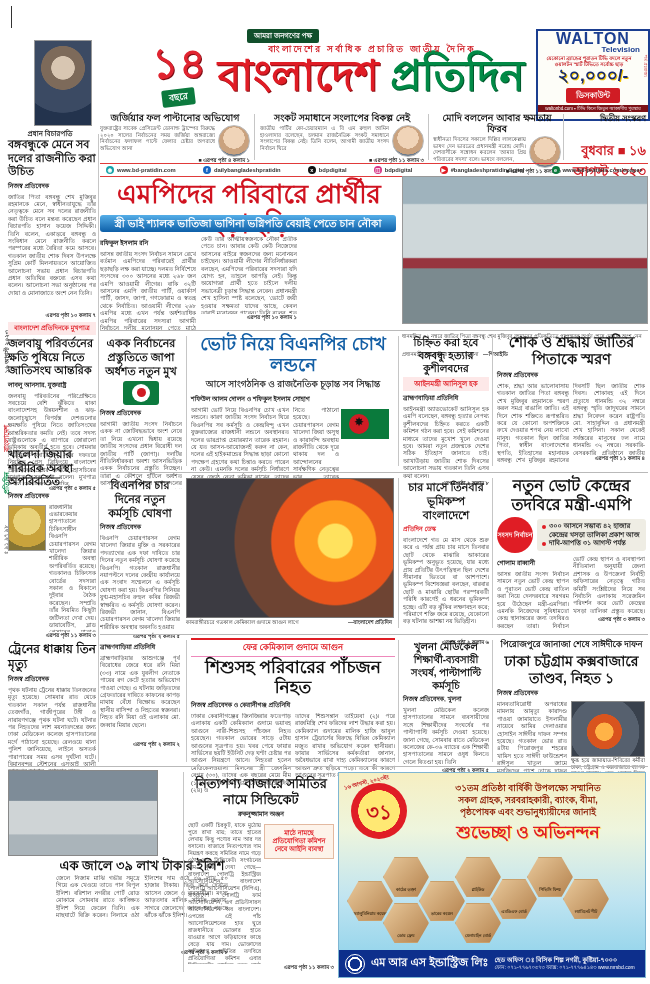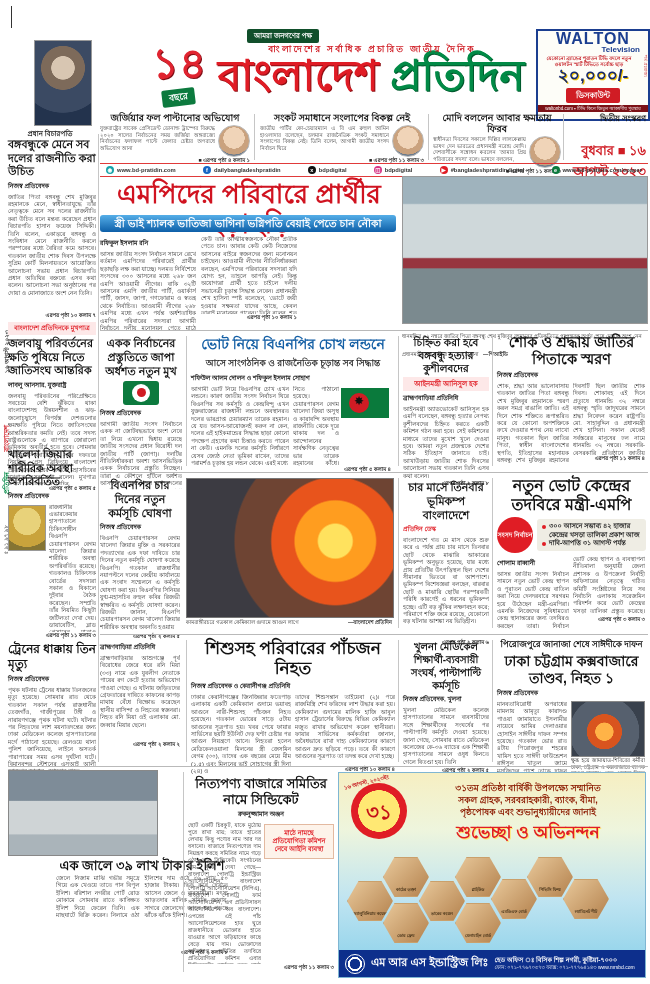--- a/index.html
+++ b/index.html
@@ -289,21 +289,21 @@
 
   <div class="abs" style="left:100px;top:336px;width:82px;">
     <div class="h2a" style="font-size:11px;line-height:14px;text-align:center;">একক নির্বাচনের প্রস্তুতিতে জাপা অর্ধশত নতুন মুখ</div>
     <div class="japa-logo"></div>
     <div class="byline">নিজস্ব প্রতিবেদক</div>
     <div class="body" style="height:68px;">আগামী জাতীয় সংসদ নির্বাচনে একক না জোটবদ্ধভাবে অংশ নেবে তা নিয়ে এখনো দ্বিধায় রয়েছে জাতীয় সংসদের প্রধান বিরোধী দল জাতীয় পার্টি (জাপা)। দলটির নীতিনির্ধারকরা অবশ্য আসনভিত্তিক একক নির্বাচনের প্রস্তুতি নিচ্ছেন। তারা এ কৌশলে হাঁটলে অর্ধশত আসনে আসবে নতুন মুখ। দলের একাধিক সূত্রে জানা গেছে, জাপা চেয়ারম্যান জি এম কাদের ৩০০ আসনেই প্রার্থী দেওয়ার ঘোষণা দিয়ে রেখেছেন।</div>
   </div>
   <div class="rule-v" style="left:186px;top:336px;height:130px;"></div>
 
   <div class="abs" style="left:191px;top:334px;width:204px;">
-    <div class="h2a blue-h" style="font-size:14px;line-height:21px;text-align:center;">ভোট নিয়ে বিএনপির চোখ লন্ডনে</div>
+    <div class="h2a blue-h" style="font-size:18px;line-height:21px;text-align:center;">ভোট নিয়ে বিএনপির চোখ লন্ডনে</div>
     <div style="font-size:9px;font-weight:bold;color:#333;text-align:center;margin:1px 0 2px;">আসে সাংগঠনিক ও রাজনৈতিক চূড়ান্ত সব সিদ্ধান্ত</div>
     <div class="byline">শফিউল আলম দোলন ও শফিকুল ইসলাম সোহাগ</div>
     <div style="display:flex;gap:4px;">
       <div style="width:98px;">
         <div class="body" style="height:88px;">আগামী ভোট নিয়ে বিএনপির চোখ এখন লন্ডনে। কারণ জাতীয় সংসদ নির্বাচন ঘিরে বিএনপির সব কর্মসূচি ও কেন্দ্রবিন্দু এখন যুক্তরাজ্যের রাজধানী লন্ডনে অবস্থানরত দলের ভারপ্রাপ্ত চেয়ারম্যান তারেক রহমান। যে যত আসন-আয়োজনই করুন না কেন, দলের এই হাইকমান্ডের সিদ্ধান্ত ছাড়া কোনো পদক্ষেপ গ্রহণের কথা চিন্তাও করতে পারেন না কেউ। এমনকি দলের কর্মসূচি নির্ধারণে যেসব জ্যেষ্ঠ নেতা ভূমিকা রাখেন, তাদের পরামর্শও চূড়ান্ত হয় লন্ডন থেকে। এরই মধ্যে</div>
       </div>
       <div style="width:98px;">
         <div class="bnp-flag" style="float:right;"></div>
         <div class="body" style="height:80px;">নিতে পাঠানো হয়েছে। চেয়ারপারসন বেগম খালেদা জিয়া অসুস্থ ও কারাবন্দি অবস্থায় রাজনীতি থেকে দূরে থাকায় দল ও আন্দোলনের সার্বক্ষণিক নেতৃত্বের ভার তারেক রহমানের কাঁধে। দলীয় নীতিনির্ধারক ও সিনিয়রদের সূত্রগুলো বলছে, আন্দোলনের চূড়ান্ত পর্যায়ে কর্মকৌশল ঠিক করতে লন্ডনের সঙ্গে প্রতিদিনই যোগাযোগ রাখছেন জ্যেষ্ঠ নেতারা। বিএনপির কেন্দ্রীয় এক ভাইস চেয়ারম্যান বলেন, ‘চেয়ারম্যানের সিদ্ধান্তই আমাদের কাছে চূড়ান্ত।’</div>
         <div class="jump">এরপর পৃষ্ঠা ৫ কলাম ৪</div>
@@ -381,20 +381,21 @@
   <div class="rule-h" style="left:100px;top:634px;width:548px;"></div>
 
   <div class="abs" style="left:100px;top:640px;width:80px;">
     <div class="byline">ব্রাহ্মণবাড়িয়া প্রতিনিধি</div>
     <div class="body" style="height:86px;">ব্রাহ্মণবাড়িয়ার আশুগঞ্জে পূর্ব বিরোধের জেরে ধরে রনি মিয়া (৩৩) নামে এক যুবলীগ নেতাকে পায়ের রগ কেটে হত্যার অভিযোগ পাওয়া গেছে। এ ঘটনায় জড়িতদের গ্রেফতারের দাবিতে কাফনের কাপড় মাথায় বেঁধে বিক্ষোভ করেছেন স্থানীয় বাসিন্দা ও নিহতের স্বজনরা। নিহত রনি মিয়া ওই এলাকার মো. জব্বার মিয়ার ছেলে।</div>
     <div class="jump">এরপর পৃষ্ঠা ২ কলাম ২</div>
   </div>
   <div class="rule-v" style="left:186px;top:640px;height:122px;"></div>
 
   <div class="abs" style="left:191px;top:638px;width:204px;">
+    <div class="kicker" style="font-size:8.5px;text-align:center;border-top:2px solid #e01d25;border-bottom:1px solid #e8b;padding:1px 0;">ফের কেমিক্যাল গুদামে আগুন</div>
     <div class="h2a" style="font-size:17px;line-height:20px;text-align:center;margin:1px 0;">শিশুসহ পরিবারের পাঁচজন নিহত</div>
     <div class="byline">নিজস্ব প্রতিবেদক ও কেরানীগঞ্জ প্রতিনিধি</div>
     <div style="display:flex;gap:4px;">
       <div class="body" style="width:100px;height:80px;">ঢাকার কেরানীগঞ্জের জিনজিরার ফতেপাড় এলাকায় একটি কেমিক্যাল গুদামে ভয়াবহ আগুনে নারী-শিশুসহ পাঁচজন নিহত হয়েছেন। গতকাল ভোরের সাড়ে ৫টায় আগুনের সূত্রপাত হয়। খবর পেয়ে ফায়ার সার্ভিসের ছয়টি ইউনিট দেড় ঘণ্টা চেষ্টার পর আগুন নিয়ন্ত্রণে আনে। নিহতরা হলেন মেডিকেলওয়ালা মিলনের স্ত্রী জেসমিন বেগম (৩০), তাদের এক বছরের মেয়ে মীম (১.৫) এবং মিলনের ভাই সোহাগের স্ত্রী দিনা (২৪) ও</div>
       <div style="width:100px;">
         <div class="body" style="height:72px;">তাদের শিশুসন্তান তাইয়েবা (২)। পরে রাজমিস্ত্রি শেখ ফরিদের লাশ উদ্ধার করা হয়। কেমিক্যাল গুদামের মালিক হাজি আবুল হাসান ট্রেডার্সের বিরুদ্ধে বিভিন্ন কেমিক্যাল মজুত রাখার অভিযোগ করেন স্থানীয়রা। ফায়ার সার্ভিসের কর্মকর্তারা জানান, অবৈধভাবে রাখা দাহ্য কেমিক্যালের কারণে আগুন দ্রুত ছড়িয়ে পড়ে। তবে কী কারণে আগুনের সূত্রপাত তা তদন্ত করে দেখা হচ্ছে।</div>
         <div class="jump">এরপর পৃষ্ঠা ১০ কলাম ৪</div>
       </div>
     </div>
   </div>

